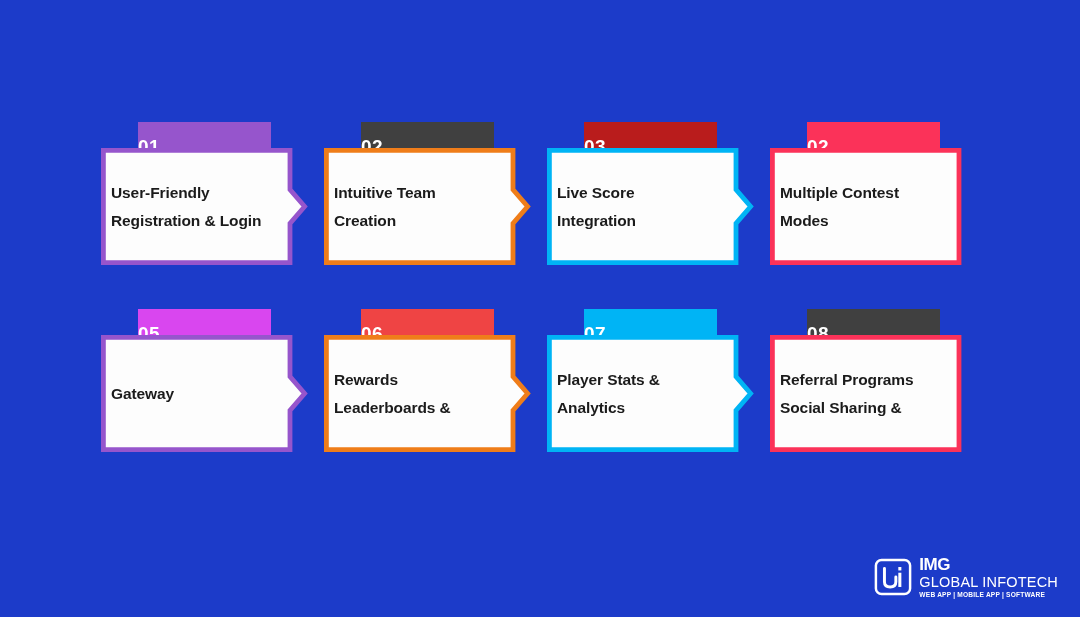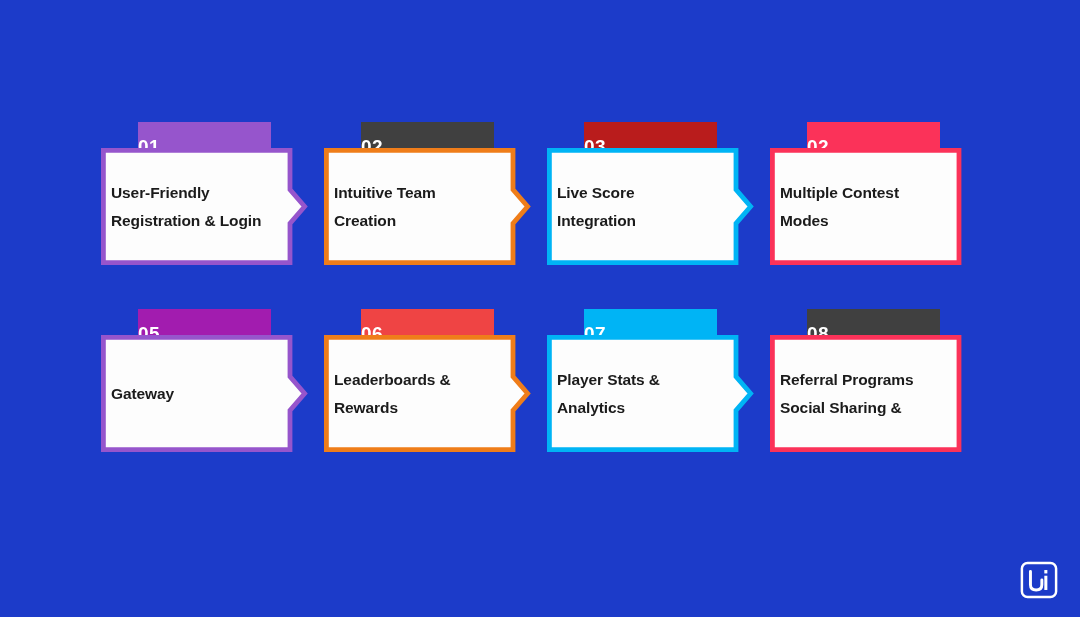--- a/index.html
+++ b/index.html
@@ -219,21 +219,21 @@
           <div class="card-text">
             <span>Multiple Contest</span>
             <span>Modes</span>
           </div>
         </div>
       </div>
     </div>
 
     <div class="row row-1">
       <div class="card card-c0">
-        <div class="tab" style="background: #a21caf;">
+        <div class="tab" style="background: #d946ef;">
           <span class="tab-num">05</span>
         </div>
         <div class="body-wrap">
           <svg class="body-svg" viewBox="0 0 206 117" preserveAspectRatio="none">
               <path d="M 2.4 2.4 L 189 2.4 L 189 41.5 L 203.6 58.5 L 189 75.5 L 189 114.6 L 2.4 114.6 Z" fill="#fdfdfd" stroke="#9655cc" stroke-width="4.8" stroke-linejoin="miter" vector-effect="non-scaling-stroke"></path>
             </svg>
           <div class="card-text">
             <span>Gateway</span>
           </div>
         </div>
@@ -241,22 +241,22 @@
 
       <div class="card card-c1">
         <div class="tab" style="background: #ef4444;">
           <span class="tab-num">06</span>
         </div>
         <div class="body-wrap">
           <svg class="body-svg" viewBox="0 0 206 117" preserveAspectRatio="none">
               <path d="M 2.4 2.4 L 189 2.4 L 189 41.5 L 203.6 58.5 L 189 75.5 L 189 114.6 L 2.4 114.6 Z" fill="#fdfdfd" stroke="#ef7d1a" stroke-width="4.8" stroke-linejoin="miter" vector-effect="non-scaling-stroke"></path>
             </svg>
           <div class="card-text">
+            <span>Rewards</span>
             <span>Leaderboards &amp;</span>
-            <span>Rewards</span>
           </div>
         </div>
       </div>
 
       <div class="card card-c2">
         <div class="tab" style="background: rgb(0, 180, 245);">
           <span class="tab-num">07</span>
         </div>
         <div class="body-wrap">
           <svg class="body-svg" viewBox="0 0 206 117" preserveAspectRatio="none">
@@ -287,15 +287,20 @@
 
   </div>
 
   <div id="logo">
     <svg id="logo-mark" viewBox="0 0 40 40">
       <rect x="2" y="2" width="36" height="36" rx="6" ry="6" fill="none" stroke="#ffffff" stroke-width="2.6"></rect>
       <path d="M11 11 L11 25 Q11 30.5 17 30.5 Q23 30.5 23 25 L23 20" fill="none" stroke="#ffffff" stroke-width="3.1" stroke-linecap="round"></path>
       <rect x="25.6" y="15.5" width="3.2" height="15" fill="#ffffff"></rect>
       <rect x="25.6" y="9.5" width="3.2" height="3.6" fill="#ffffff"></rect>
     </svg>
+    <div id="logo-text">
+      <div id="logo-img">IMG</div>
+      <div id="logo-global">GLOBAL INFOTECH</div>
+      <div id="logo-tagline">WEB APP | MOBILE APP | SOFTWARE</div>
+    </div>
   </div>
 
 </div>
 
 </body></html>

